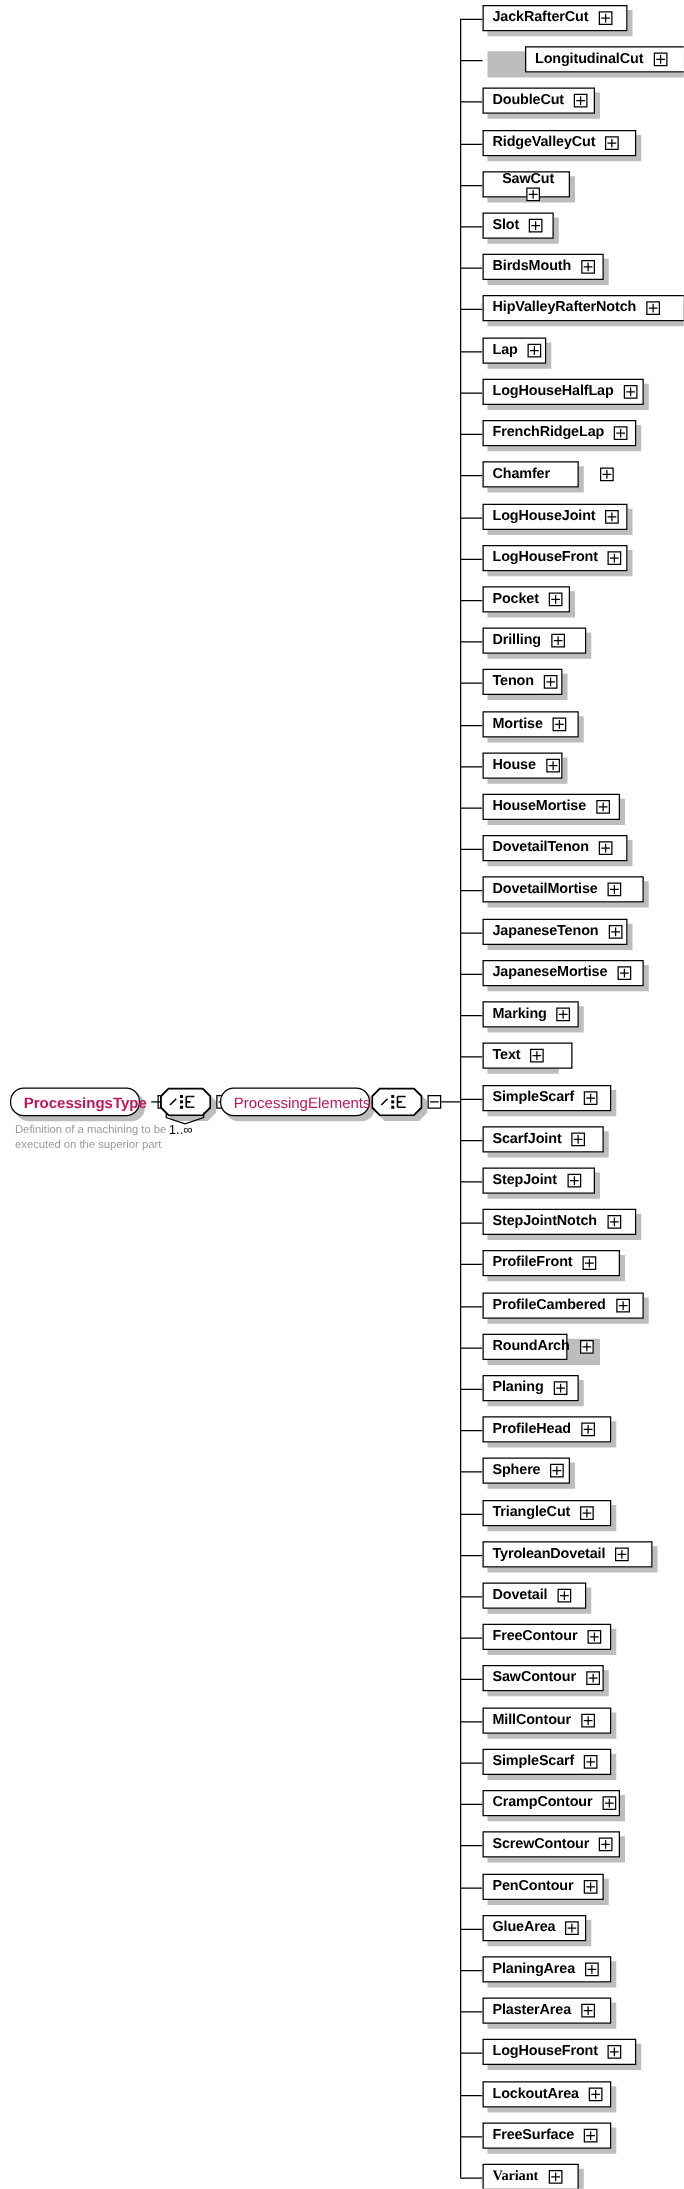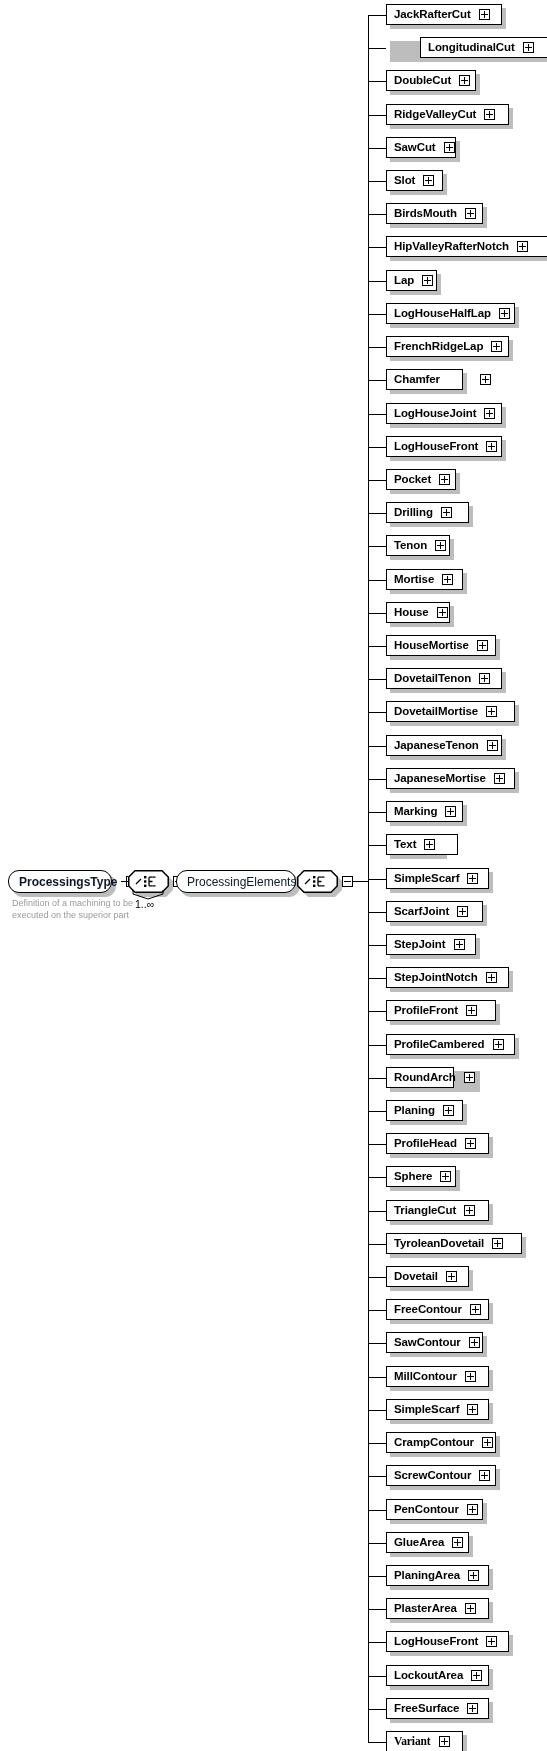--- a/index.html
+++ b/index.html
@@ -119,21 +119,21 @@
     border-radius: 11px;
     background: #fff;
     display: flex;
     align-items: center;
     padding: 0 3px 0 10px;
     white-space: nowrap;
   }
   .typenode .lbl {
     font-size: 12px;
     font-weight: bold;
-    color: #0f172a;
+    color: #be185d;
     line-height: 1;
   }
   .typenode.ghost .lbl { font-weight: normal; }
   .typenode .minus {
     width: 11px;
     height: 11px;
     margin-left: 9px;
     border: 1px solid #000;
     box-sizing: border-box;
     position: relative;
@@ -310,21 +310,21 @@
       <div class="shadowbox" style="left: 386px; top: 104px; width: 123px; height: 21px;">
         <div class="shadow"></div>
         <div class="elem" style="width: 123px;">
           <span class="lbl">RidgeValleyCut</span>
           <span class="expand"></span>
         </div>
       </div>
       <div class="hline" style="left: 368px; top: 147.5px; width: 18px;"></div>
       <div class="shadowbox" style="left: 386px; top: 137px; width: 70px; height: 21px;">
         <div class="shadow"></div>
-        <div class="elem" style="width: 70px;">
+        <div class="elem" style="width: 70px; flex-direction: column;">
           <span class="lbl">SawCut</span>
           <span class="expand"></span>
         </div>
       </div>
       <div class="hline" style="left: 368px; top: 180.5px; width: 18px;"></div>
       <div class="shadowbox" style="left: 386px; top: 170px; width: 57px; height: 21px;">
         <div class="shadow"></div>
         <div class="elem" style="width: 57px;">
           <span class="lbl">Slot</span>
           <span class="expand"></span>

